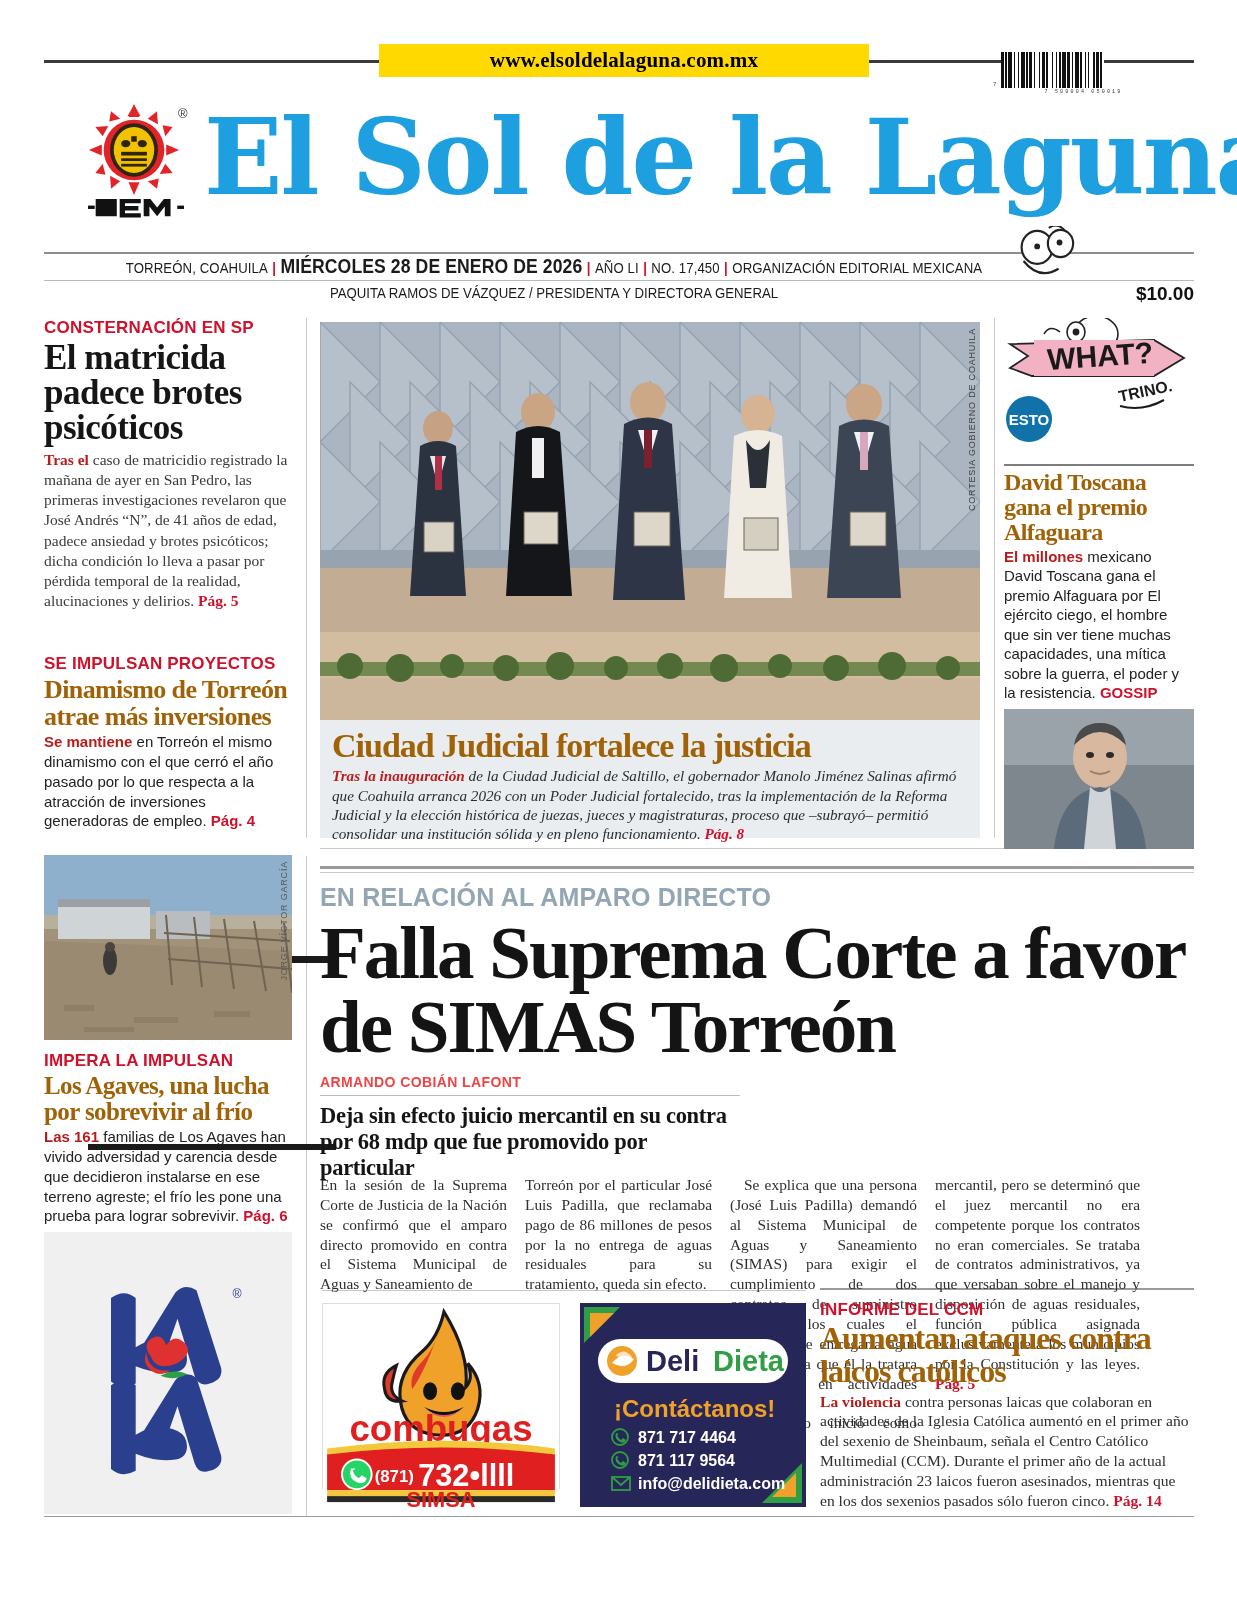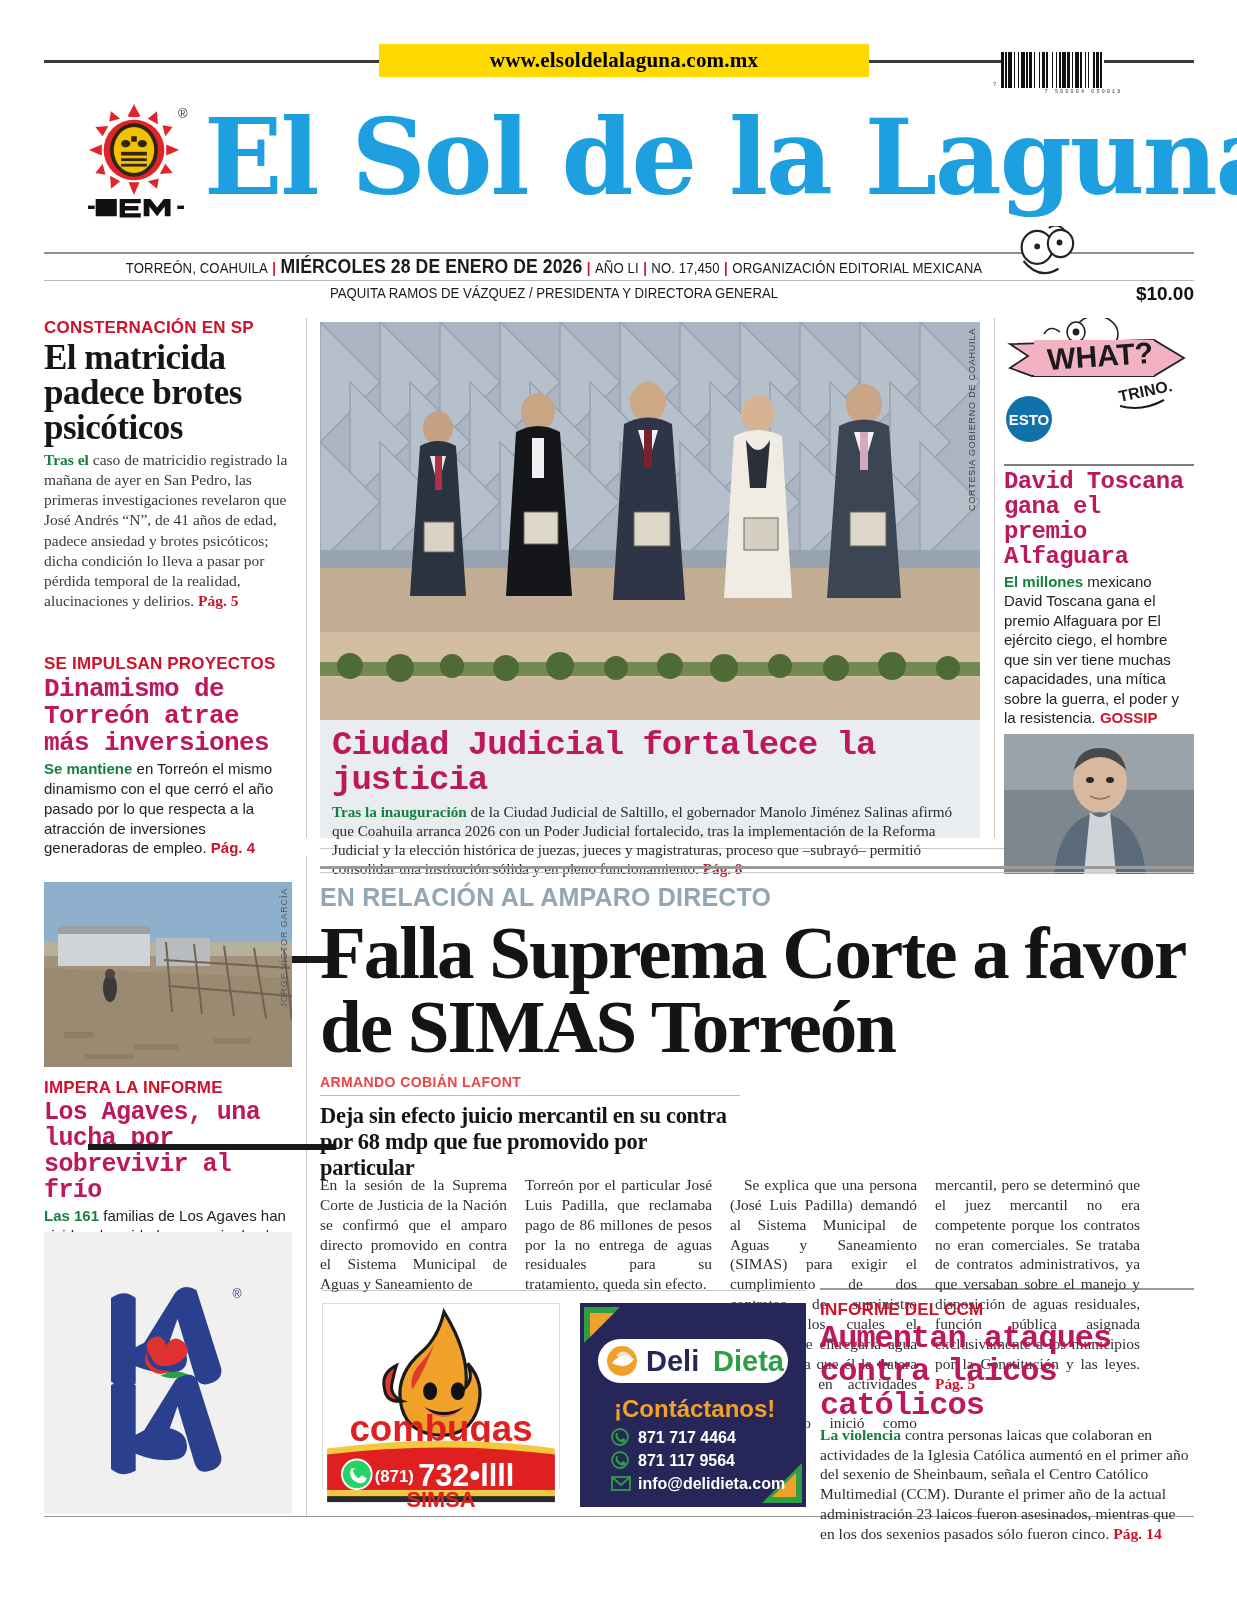--- a/index.html
+++ b/index.html
@@ -66,24 +66,24 @@
   
   .vrule { position: absolute; background: #c9c9c9; width: 1px; }
   .hrule { position: absolute; background: #c9c9c9; height: 1px; }
   .blackbar { position: absolute; background: #1a1a1a; }
 
   
   .col-left { position: absolute; left: 44px; top: 318px; width: 248px; }
   .kicker { color: #d0112b; font-weight: bold; font-size: 17px; letter-spacing: .2px;
             font-family: "Liberation Sans", sans-serif; margin-bottom: 2px; }
   .hl-serif { font-family: "Liberation Serif", serif; font-weight: bold; color: #161616; line-height: 1.0; letter-spacing: -.5px; }
-  .hl-sans  { font-family: Liberation Mono, monospace; font-weight: bold; color: #be185d; line-height: 1.04; letter-spacing: -.6px; }
+  .hl-sans  { font-family: Liberation Serif, serif; font-weight: bold; color: #a16207; line-height: 1.04; letter-spacing: -.6px; }
   .body-serif { font-family: "Liberation Serif", serif; font-size: 15.5px; line-height: 1.30; color: #3a3a3a; text-align: left; }
   .body-sans  { font-family: "Liberation Sans", sans-serif; font-size: 15px; line-height: 1.32; color: #222; }
-  .lead { color: #15803d; font-weight: bold; }
+  .lead { color: #b91c1c; font-weight: bold; }
   .pg { color: #d0112b; font-weight: bold; white-space: nowrap; }
 
   .story1 .hl-serif { font-size: 35px; }
   .story1 .body-serif { margin-top: 5px; }
 
   .story2 { margin-top: 0; }
   .story2 .hl-sans { font-size: 26px; }
   .story2 .body-sans { margin-top: 2px; }
 
   .story3 .hl-sans { font-size: 25px; }
@@ -93,21 +93,21 @@
   .credit-v {
     position: absolute; writing-mode: vertical-rl; transform: rotate(180deg);
     font-size: 9px; letter-spacing: .8px; color: #585858; white-space: nowrap;
     font-family: "Liberation Sans", sans-serif;
   }
 
   
   .photo-main { position: absolute; left: 320px; top: 322px; width: 660px; height: 398px; overflow: hidden; }
   .caption-box { position: absolute; left: 320px; top: 720px; width: 660px; height: 118px; background: #e9edf0; padding: 8px 10px 6px 12px; }
   .caption-box .hl-sans { font-size: 34px; letter-spacing: -1px; }
-  .caption-box .body-serif { font-size: 15.2px; line-height: 1.26; margin-top: 3px; color: #2c2c2c; }
+  .caption-box .body-serif { font-size: 15.2px; line-height: 1.26; margin-top: 3px; color: #2c2c2c; font-style: italic; }
 
   
   .col-right { position: absolute; left: 1004px; top: 318px; width: 190px; }
   .cartoon { position: relative; width: 190px; height: 110px; }
   .esto-badge {
     position: absolute; left: 2px; top: 78px; width: 46px; height: 46px; border-radius: 50%;
     background: #1072a8; color: #fff; font-weight: bold; font-size: 15px;
     display: flex; align-items: center; justify-content: center;
   }
   .rc-rule { width: 190px; height: 2px; background: #7d7d7d; margin: 36px 0 4px; }
@@ -336,21 +336,21 @@
               <rect x="90" y="162" width="44" height="6"></rect>
             <rect x="170" y="156" width="36" height="6"></rect>
               <rect x="40" y="172" width="50" height="5"></rect>
           </g>
         </svg>
       </div>
       <div class="credit-v" style="right:3px; top:6px;">JORGE VÍCTOR GARCÍA</div>
     </div>
 
     <div class="story3" style="margin-top:11px;">
-      <div class="kicker">IMPERA LA INFORME</div>
+      <div class="kicker">IMPERA LA IMPULSAN</div>
       <div class="hl-sans">Los Agaves, una lucha por sobrevivir al frío</div>
       <p class="body-sans"><span class="lead">Las 161</span><span> familias de Los Agaves han vivido adversidad y carencia desde que decidieron instalarse en ese terreno agreste; el frío les pone una prueba para lograr sobrevivir. </span><span class="pg">Pág. 6</span></p>
     </div>
   </div>
 
   <div class="ad-lala">
     <svg viewBox="0 0 200 230" width="190" height="220">
       <g fill="#2b3f8f">
         <path d="M40 36 q14 -10 26 0 l0 52 q22 -14 44 -4 q10 5 10 16 q0 12 -12 14 q-20 3 -42 -6 l0 18 q-14 8 -26 -2 Z"></path>
         <path d="M108 30 q10 -10 22 -2 l26 82 q2 12 -12 16 q-12 4 -16 -8 l-18 -60 l-14 40 q-4 10 -16 6 q-12 -4 -8 -16 Z"></path>

